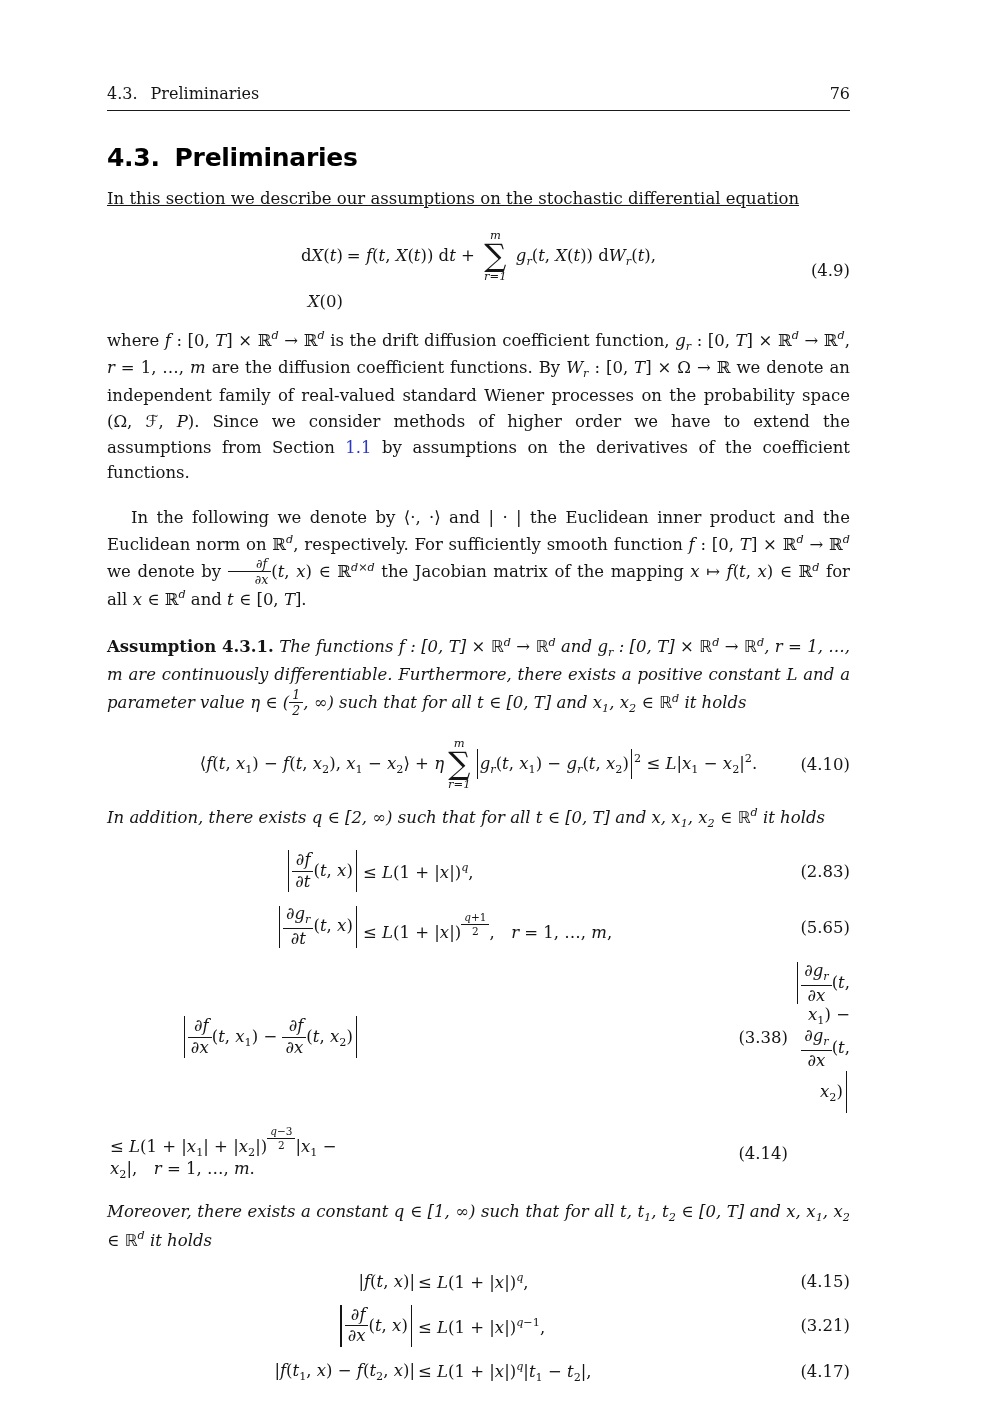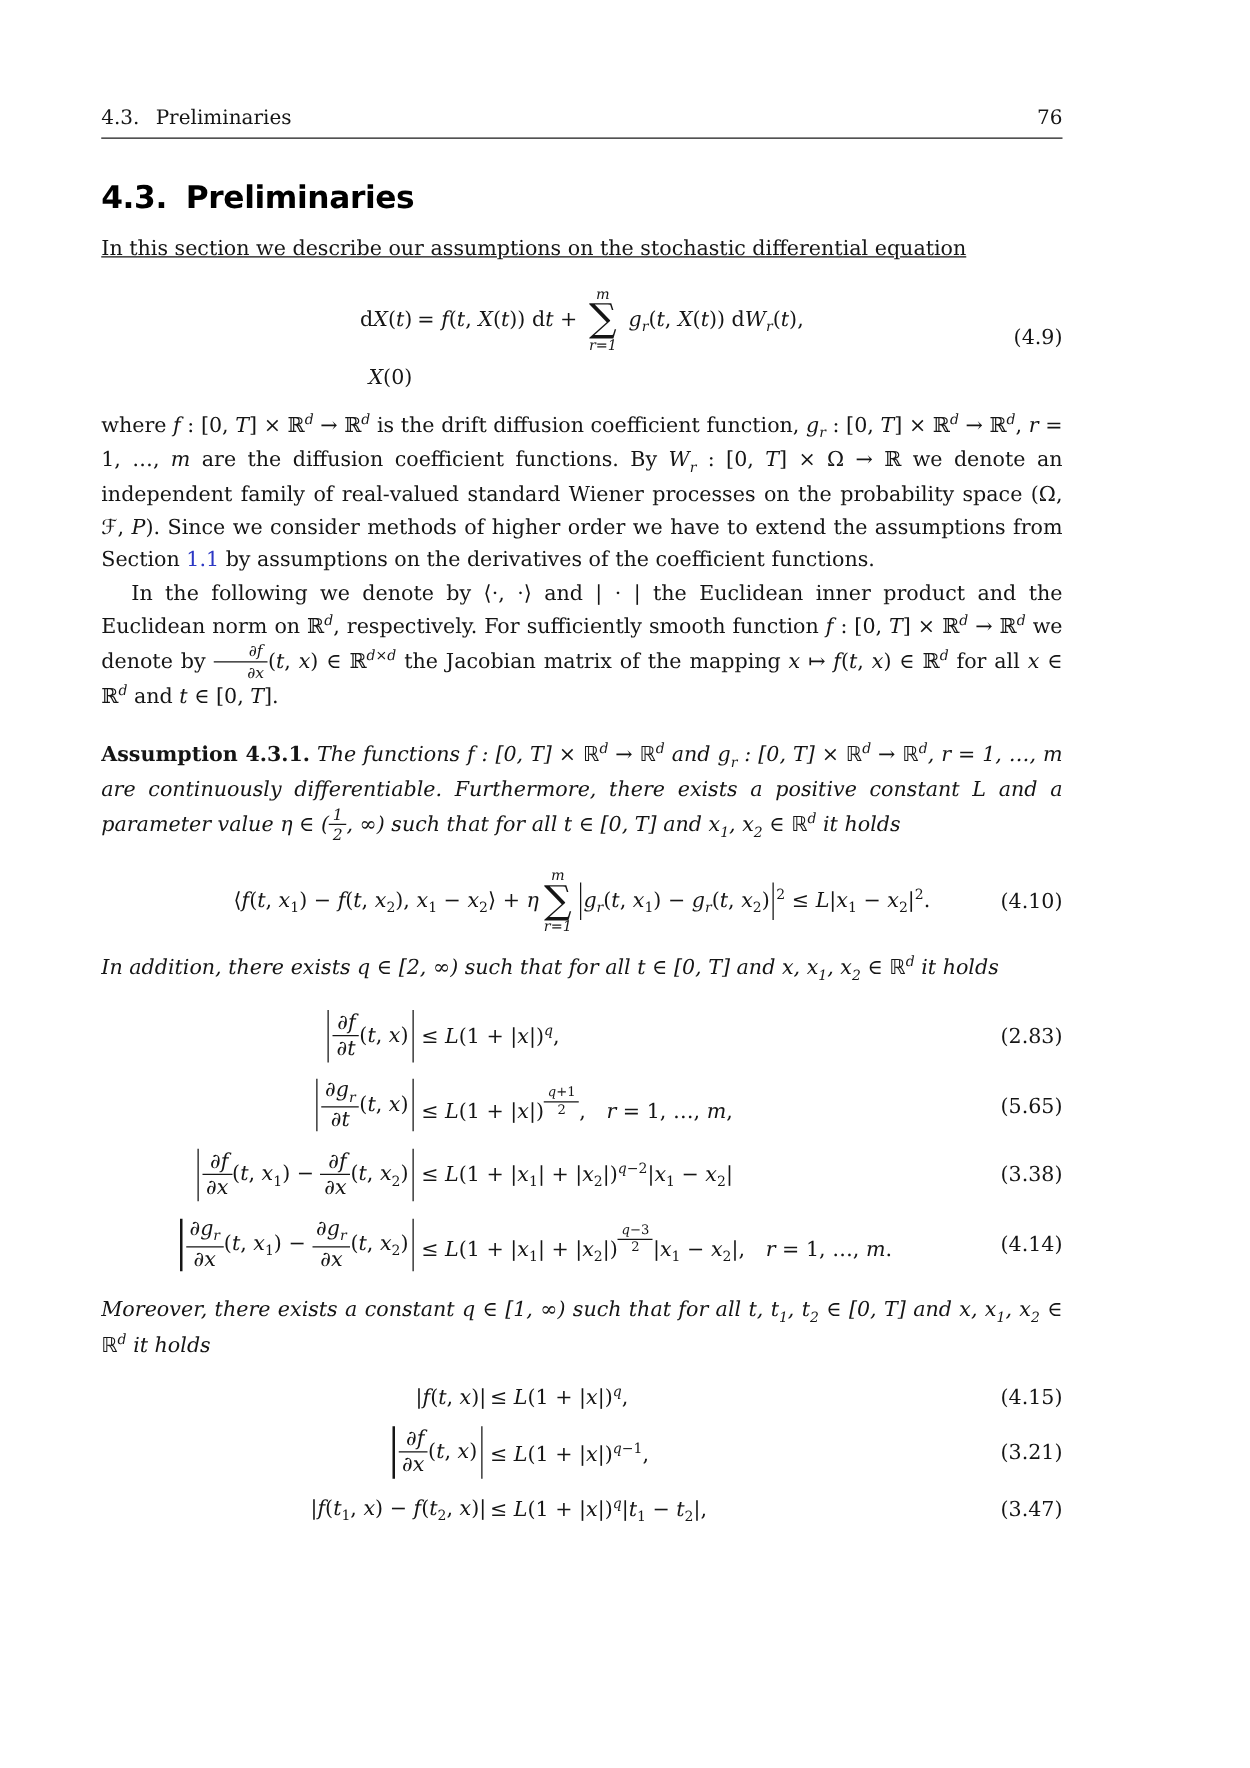--- a/index.html
+++ b/index.html
@@ -3,40 +3,40 @@
 <meta charset="utf-8">
 <style>
   :root { --link-color:#2c38c4; --ink:#151515; }
   * { box-sizing:border-box; }
   html,body { margin:0; padding:0; }
   body {
     width:1000px; height:1414px; overflow:hidden; background:#ffffff;
     font-family:"DejaVu Serif","DejaVu Sans",serif;
     font-size:16.5px; color:var(--ink);
   }
-  .content { width:1000px; padding:84px 150px 0 81px; }
+  .content { width:1000px; padding:84px 150px 0 107px; }
 
   
   .runhead {
     display:flex; justify-content:space-between; align-items:baseline;
     font-size:16px; padding-bottom:7px; border-bottom:1.5px solid #1a1a1a;
   }
   .rh-num { margin-right:13px; }
 
   
   .section-heading {
     margin:32px 0 0 0; font-family:"DejaVu Sans","Liberation Sans",sans-serif;
     font-weight:bold; font-size:25px; color:#000; letter-spacing:-0.3px;
   }
   .section-heading .sh-num { margin-right:15px; }
 
   p { margin:0; text-align:justify; line-height:1.56; }
   .p-intro   { margin-top:14px;text-decoration:underline; }
   .p-where   { margin-top:8px; }
-  .p-follow  { margin-top:2px; text-indent:24px; }
+  .p-follow  { margin-top:19px; text-indent:24px; }
   .assumption{ margin-top:21px; font-style:italic; }
   .assumption .label { font-style:normal; font-weight:bold;margin-top:38px; }
   .p-italic  { font-style:italic; margin-top:8px; }
 
   a.ref { color:var(--link-color); text-decoration:none; cursor:pointer; }
 
   
   .eq { position:relative; margin:14px 0; }
   .eq-num { position:absolute; right:0; top:50%; transform:translateY(-50%); font-style:normal; }
   .eq49-grid { display:grid; grid-template-columns:max-content max-content; width:max-content; margin:0 auto; row-gap:10px; column-gap:4px; }
@@ -120,37 +120,36 @@
   <div class="algn">
     <div class="lhs"><span class="vbar h40"></span><span class="frac"><span class="num">∂<i>f</i></span><span class="den">∂<i>t</i></span></span>(<i>t</i>, <i>x</i>)<span class="vbar h40"></span></div>
     <div class="rhs">≤ <i>L</i>(1 + |<i>x</i>|)<sup><i>q</i></sup>,</div>
     <div class="num">(2.83)</div>
 
     <div class="lhs"><span class="vbar h40"></span><span class="frac"><span class="num">∂<i>g</i><sub><i>r</i></sub></span><span class="den">∂<i>t</i></span></span>(<i>t</i>, <i>x</i>)<span class="vbar h40"></span></div>
     <div class="rhs">≤ <i>L</i>(1 + |<i>x</i>|)<sup class="supfrac"><span class="frac sm"><span class="num"><i>q</i>+1</span><span class="den">2</span></span></sup>, <i>r</i> = 1, …, <i>m</i>,</div>
     <div class="num">(5.65)</div>
 
     <div class="lhs"><span class="vbar h40"></span><span class="frac"><span class="num">∂<i>f</i></span><span class="den">∂<i>x</i></span></span>(<i>t</i>, <i>x</i><sub>1</sub>) − <span class="frac"><span class="num">∂<i>f</i></span><span class="den">∂<i>x</i></span></span>(<i>t</i>, <i>x</i><sub>2</sub>)<span class="vbar h40"></span></div>
-    <div class="rhs">≤ <i>L</i>(1 + |<i>x</i><sub>1</sub>| + |<i>x</i><sub>2</sub>|)<sup><i>q</i>−2</sup>|<i>x</i><sub>1</sub> − <i>x</i><sub>2</sub>|</div>
     <div class="num">(3.38)</div>
 
     <div class="lhs"><span class="vbar h40"></span><span class="frac"><span class="num">∂<i>g</i><sub><i>r</i></sub></span><span class="den">∂<i>x</i></span></span>(<i>t</i>, <i>x</i><sub>1</sub>) − <span class="frac"><span class="num">∂<i>g</i><sub><i>r</i></sub></span><span class="den">∂<i>x</i></span></span>(<i>t</i>, <i>x</i><sub>2</sub>)<span class="vbar h40"></span></div>
     <div class="rhs">≤ <i>L</i>(1 + |<i>x</i><sub>1</sub>| + |<i>x</i><sub>2</sub>|)<sup class="supfrac"><span class="frac sm"><span class="num"><i>q</i>−3</span><span class="den">2</span></span></sup>|<i>x</i><sub>1</sub> − <i>x</i><sub>2</sub>|, <i>r</i> = 1, …, <i>m</i>.</div>
     <div class="num">(4.14)</div>
   </div>
 
   <p class="p-italic">Moreover, there exists a constant <i>q</i> ∈ [1, ∞) such that for all <i>t</i>, <i>t</i><sub>1</sub>, <i>t</i><sub>2</sub> ∈ [0, <i>T</i>] and <i>x</i>, <i>x</i><sub>1</sub>, <i>x</i><sub>2</sub> ∈ ℝ<sup><i>d</i></sup> it holds</p>
 
   <div class="algn algn2">
     <div class="lhs">|<i>f</i>(<i>t</i>, <i>x</i>)|</div>
     <div class="rhs">≤ <i>L</i>(1 + |<i>x</i>|)<sup><i>q</i></sup>,</div>
     <div class="num">(4.15)</div>
 
     <div class="lhs"><span class="vbar h40"></span><span class="frac"><span class="num">∂<i>f</i></span><span class="den">∂<i>x</i></span></span>(<i>t</i>, <i>x</i>)<span class="vbar h40"></span></div>
     <div class="rhs">≤ <i>L</i>(1 + |<i>x</i>|)<sup><i>q</i>−1</sup>,</div>
     <div class="num">(3.21)</div>
 
     <div class="lhs">|<i>f</i>(<i>t</i><sub>1</sub>, <i>x</i>) − <i>f</i>(<i>t</i><sub>2</sub>, <i>x</i>)|</div>
     <div class="rhs">≤ <i>L</i>(1 + |<i>x</i>|)<sup><i>q</i></sup>|<i>t</i><sub>1</sub> − <i>t</i><sub>2</sub>|,</div>
-    <div class="num">(3.47)</div>
+    <div class="num">(4.17)</div>
   </div>
 
 </div>
 
 </body></html>

